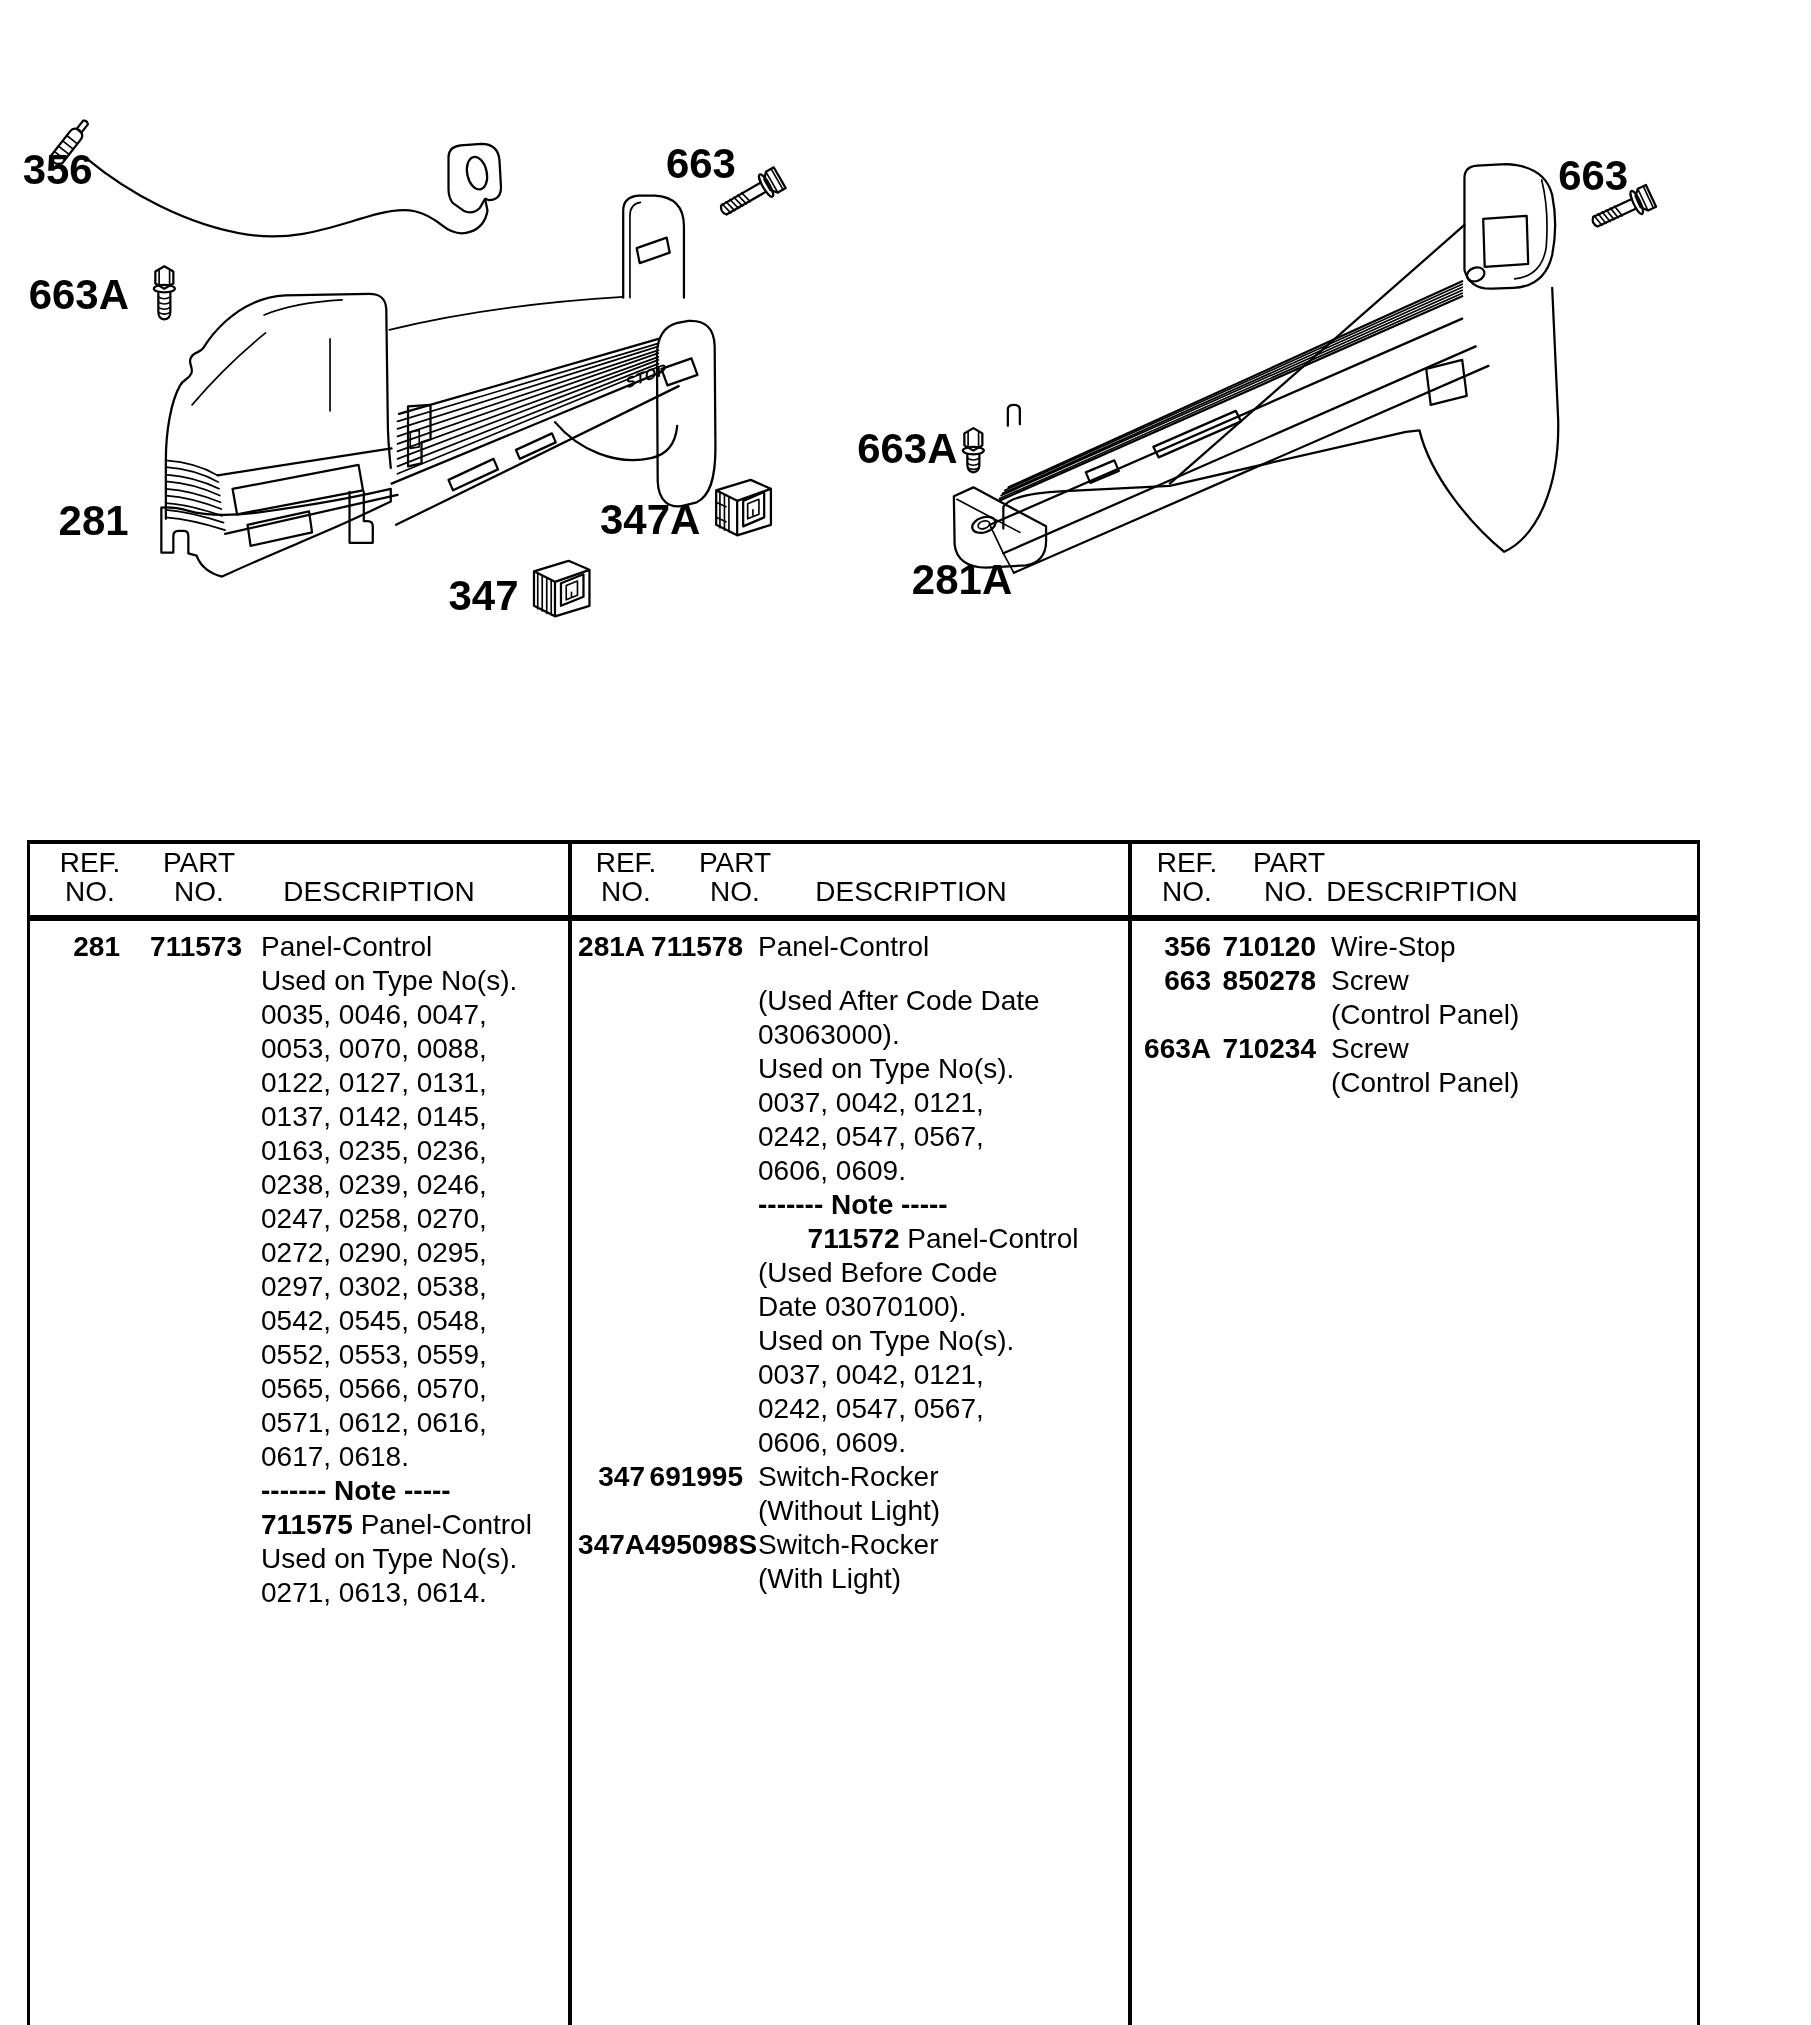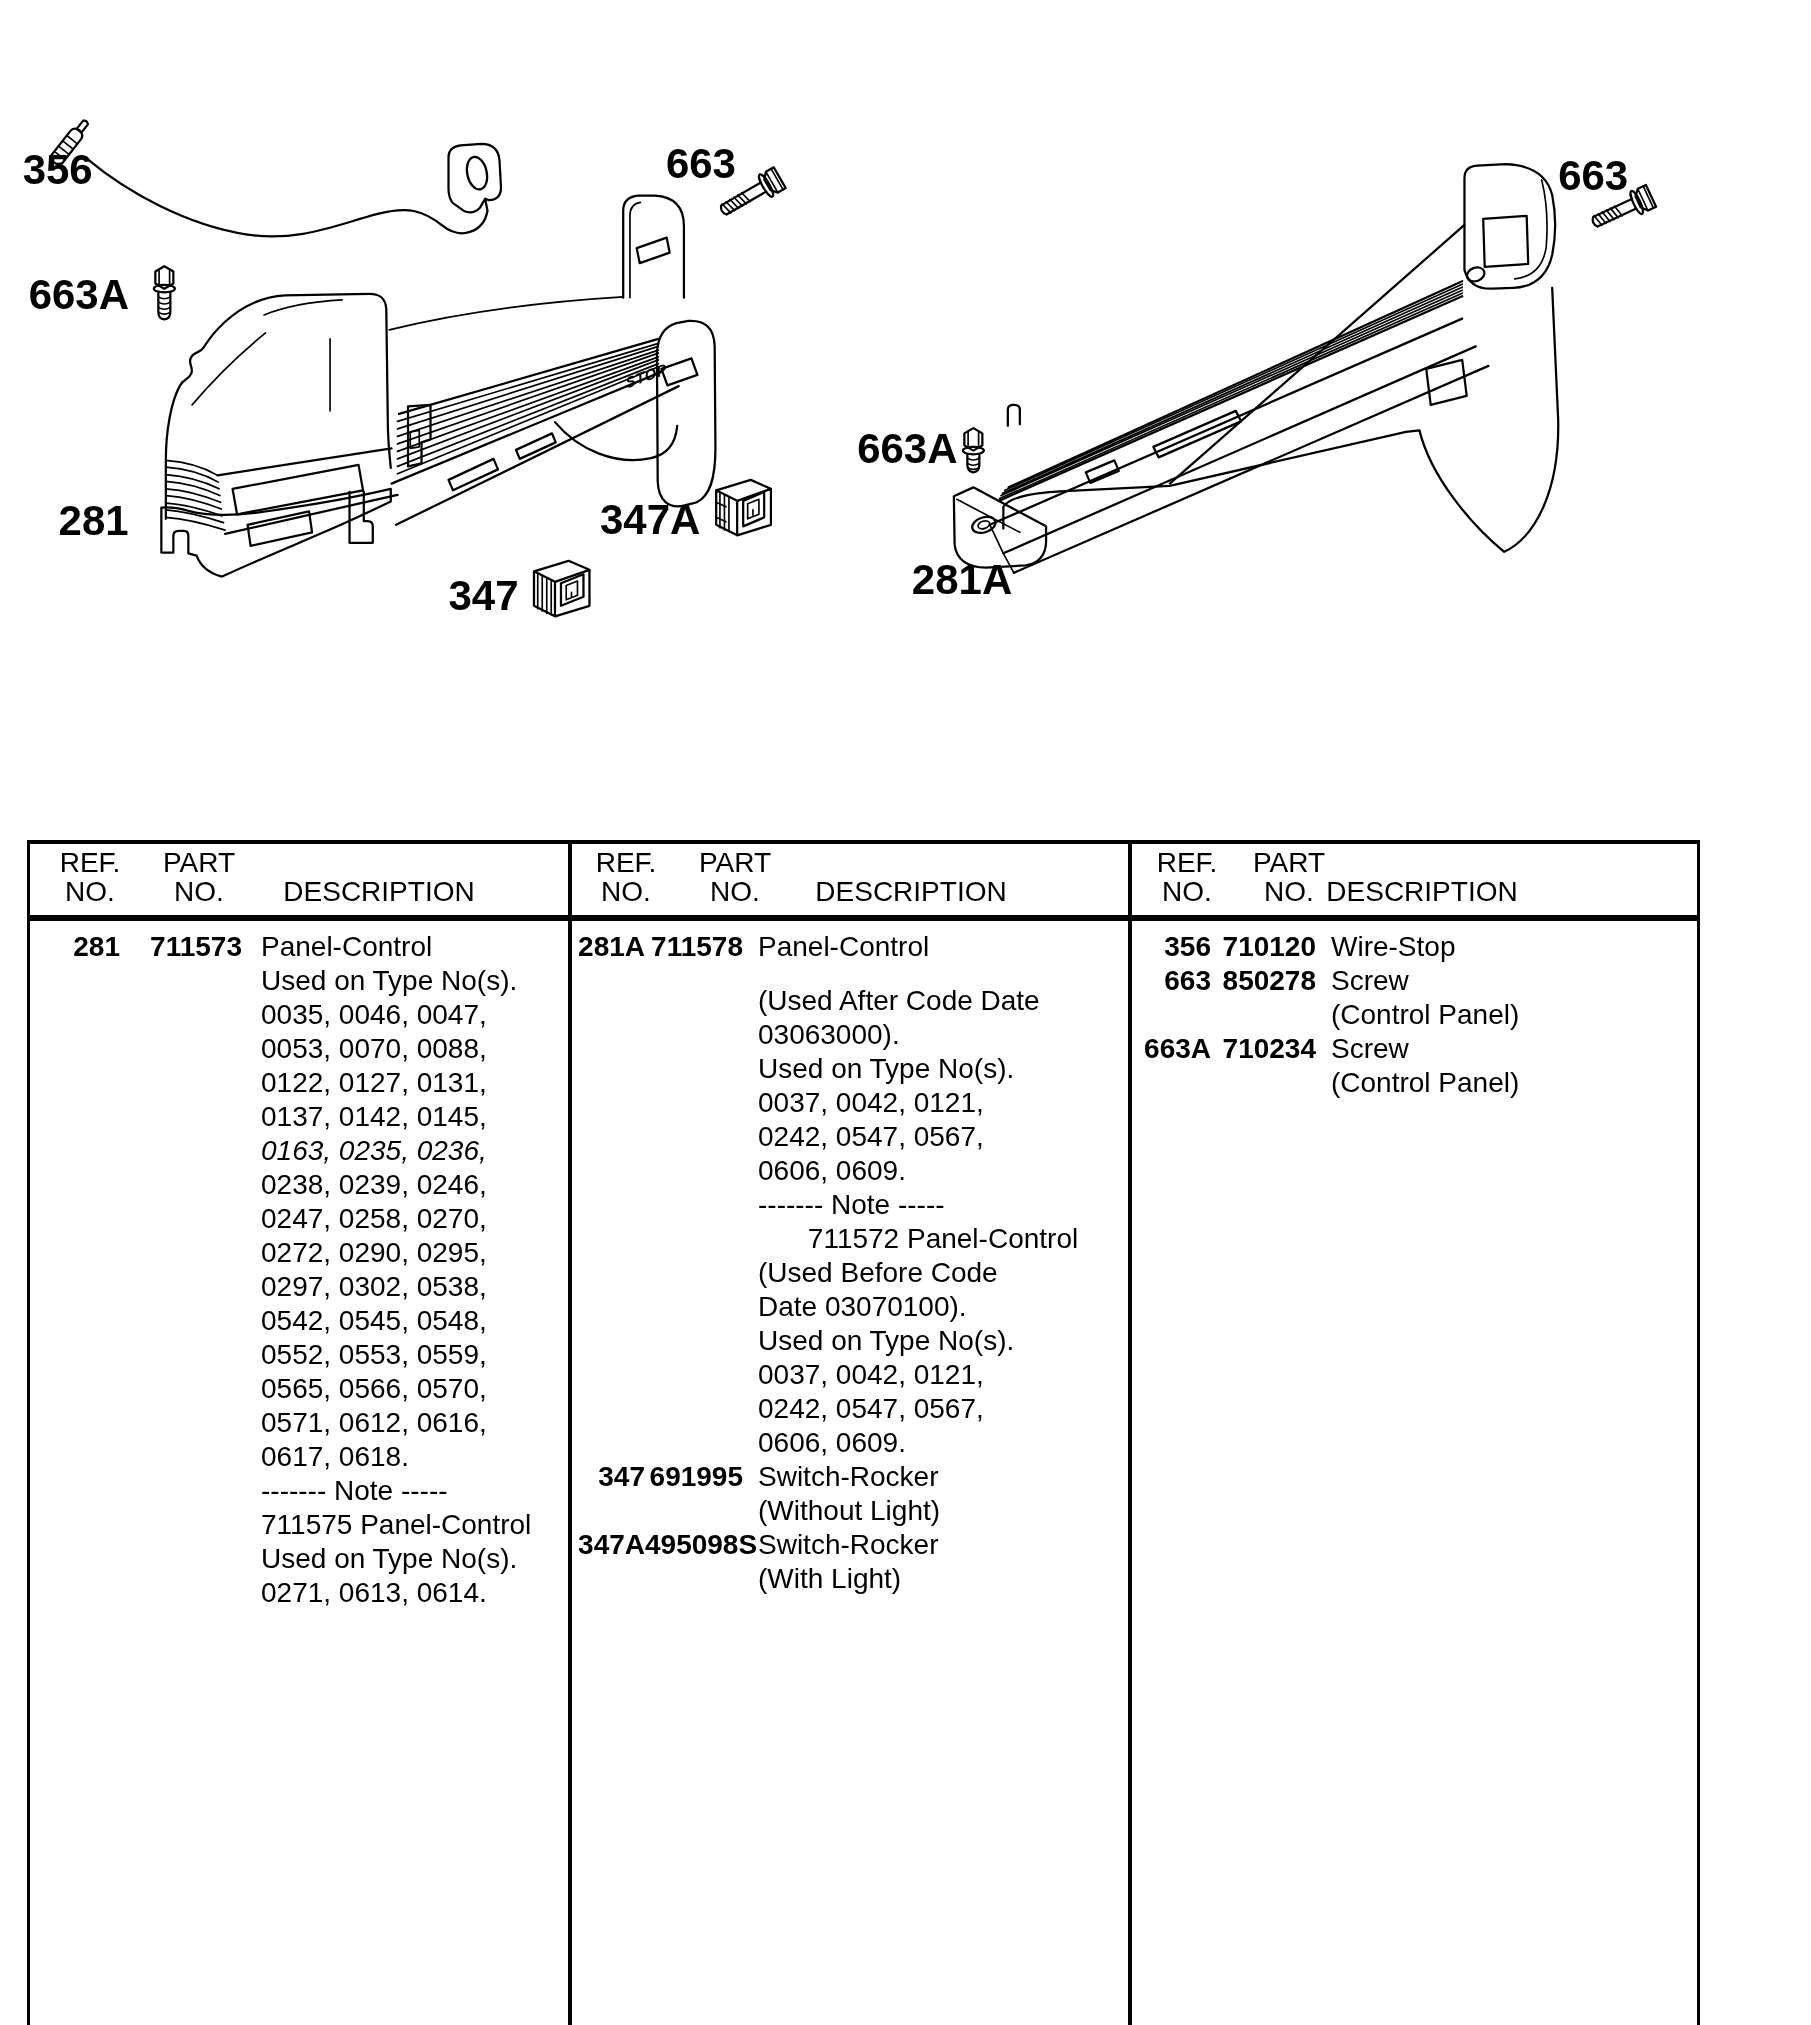--- a/index.html
+++ b/index.html
@@ -9,21 +9,21 @@
   svg.diagram path, svg.diagram ellipse, svg.diagram line, svg.diagram polygon{
         fill:none;stroke:#000;stroke-width:3;stroke-linecap:round;stroke-linejoin:round;}
   svg.diagram .thin{stroke-width:2.2;}
   text.callout{font:700 56px "Liberation Sans",sans-serif;fill:#000;stroke:none;}
   text.stoptxt{font:italic 700 20px "Liberation Sans",sans-serif;fill:#000;stroke:none;letter-spacing:1px;}
   .hline,.vline{position:absolute;background:#000;}
   .hdr{position:absolute;transform:translateX(-50%);font-size:28px;line-height:34px;white-space:pre;}
   .tcol{position:absolute;top:930px;display:grid;font-size:28px;line-height:34px;}
   .cell{white-space:pre;min-height:34px;}
   .cell.ref,.cell.part{font-weight:700;text-align:right;}
-  .cell.desc b{font-weight:400;}
+  .cell.desc b{font-weight:700;}
 </style>
 </head>
 <body>
 
 <div class="page">
 
   <svg class="diagram" width="1811" height="836" viewBox="0 0 2415 1115">
 
     <g>
       <g transform="translate(104,176) rotate(38)">
@@ -196,21 +196,21 @@
       <div class="cell part"></div>
       <div class="cell desc" style="padding-left: 19px;">0053, 0070, 0088,</div>
       <div class="cell ref"></div>
       <div class="cell part"></div>
       <div class="cell desc" style="padding-left: 19px;">0122, 0127, 0131,</div>
       <div class="cell ref"></div>
       <div class="cell part"></div>
       <div class="cell desc" style="padding-left: 19px;">0137, 0142, 0145,</div>
       <div class="cell ref"></div>
       <div class="cell part"></div>
-      <div class="cell desc" style="padding-left: 19px; font-style: italic;">0163, 0235, 0236,</div>
+      <div class="cell desc" style="padding-left: 19px;">0163, 0235, 0236,</div>
       <div class="cell ref"></div>
       <div class="cell part"></div>
       <div class="cell desc" style="padding-left: 19px;">0238, 0239, 0246,</div>
       <div class="cell ref"></div>
       <div class="cell part"></div>
       <div class="cell desc" style="padding-left: 19px;">0247, 0258, 0270,</div>
       <div class="cell ref"></div>
       <div class="cell part"></div>
       <div class="cell desc" style="padding-left: 19px;">0272, 0290, 0295,</div>
       <div class="cell ref"></div>

